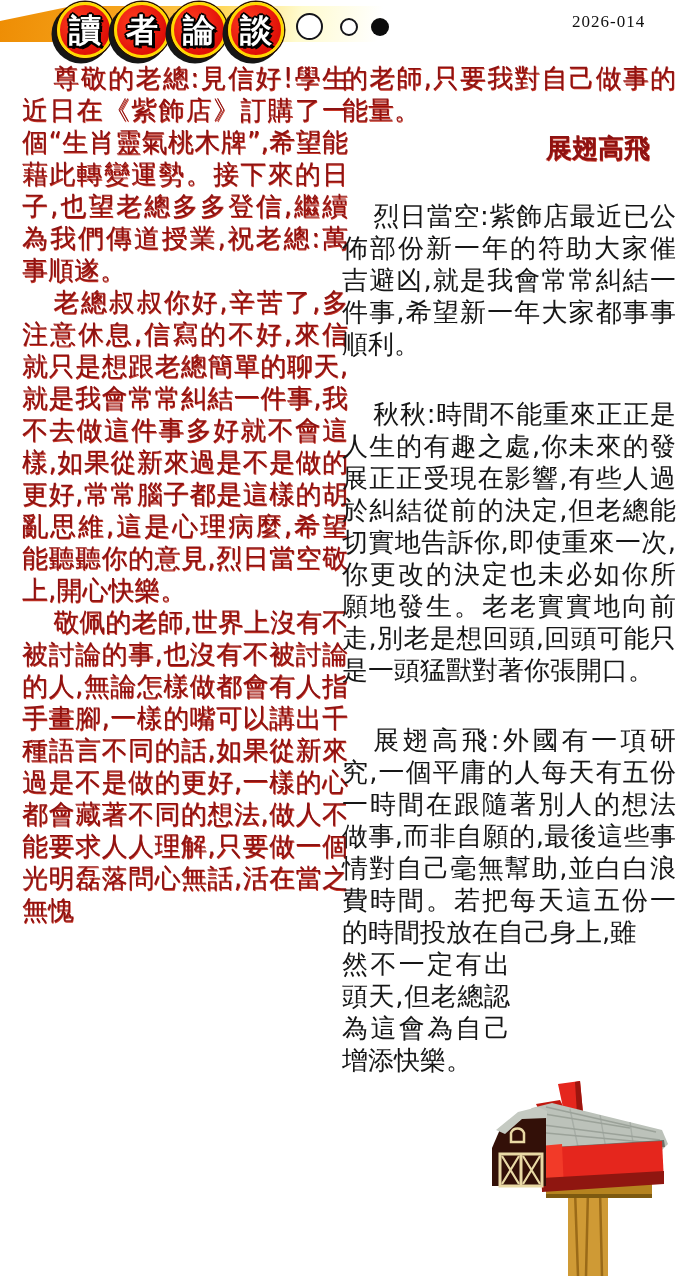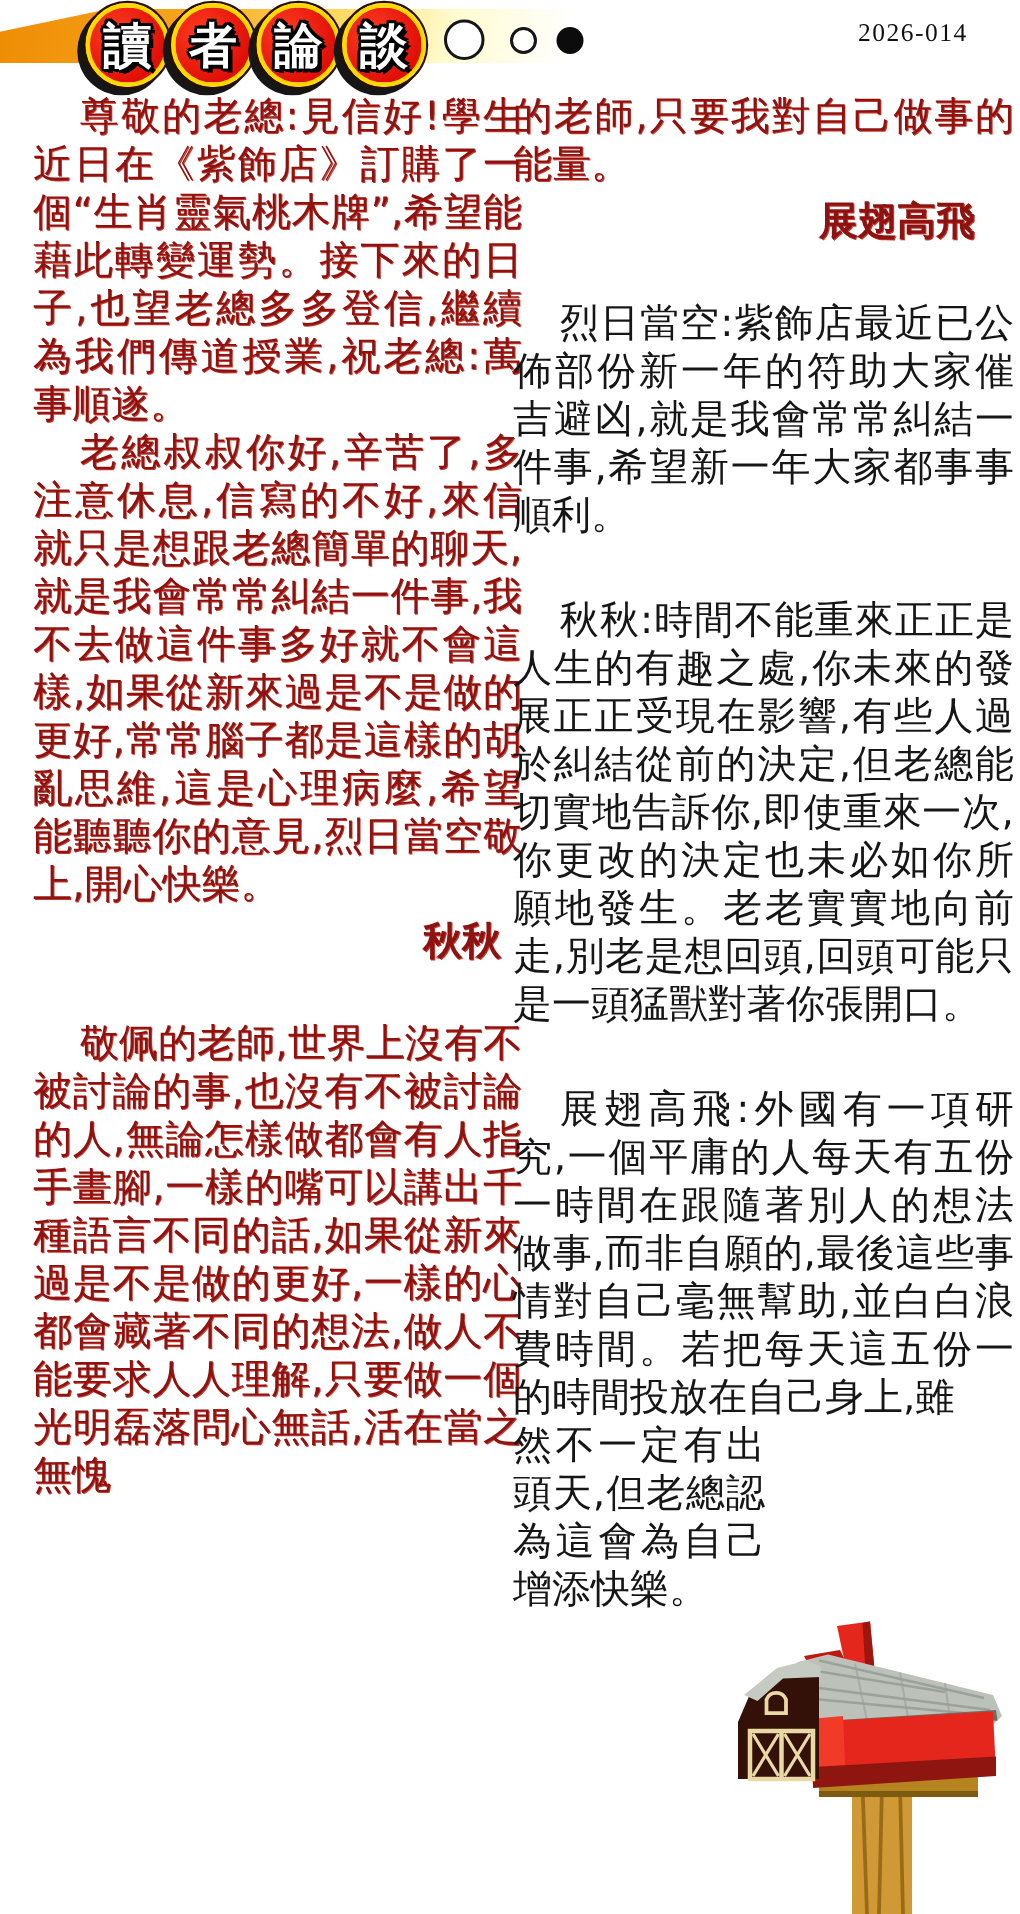--- a/index.html
+++ b/index.html
@@ -78,21 +78,20 @@
     <span class="dot dot-small"></span>
     <span class="dot dot-filled"></span>
 
     <span class="issue">2026-014</span>
   </div>
 
   <div class="col col-left">
     <p class="para red">尊敬的老總:見信好!學生近日在《紫飾店》訂購了一個“生肖靈氣桃木牌”,希望能藉此轉變運勢。接下來的日子,也望老總多多登信,繼續為我們傳道授業,祝老總:萬事順遂。</p>
 
     <p class="para red">老總叔叔你好,辛苦了,多注意休息,信寫的不好,來信就只是想跟老總簡單的聊天,就是我會常常糾結一件事,我不去做這件事多好就不會這樣,如果從新來過是不是做的更好,常常腦子都是這樣的胡亂思維,這是心理病麼,希望能聽聽你的意見,烈日當空敬上,開心快樂。</p>
-    <span class="red sign sign-pad-s">秋秋</span>
 
     <p class="para red">敬佩的老師,世界上沒有不被討論的事,也沒有不被討論的人,無論怎樣做都會有人指手畫腳,一樣的嘴可以講出千種語言不同的話,如果從新來過是不是做的更好,一樣的心都會藏著不同的想法,做人不能要求人人理解,只要做一個光明磊落問心無話,活在當之無愧</p>
   </div>
 
   <div class="col col-right">
     <p class="para red no-indent">的老師,只要我對自己做事的能量。</p>
     <span class="red sign sign-pad-m">展翅高飛</span>
 
     <p class="para black gap-after">烈日當空:紫飾店最近已公佈部份新一年的符助大家催吉避凶,就是我會常常糾結一件事,希望新一年大家都事事順利。</p>
 

